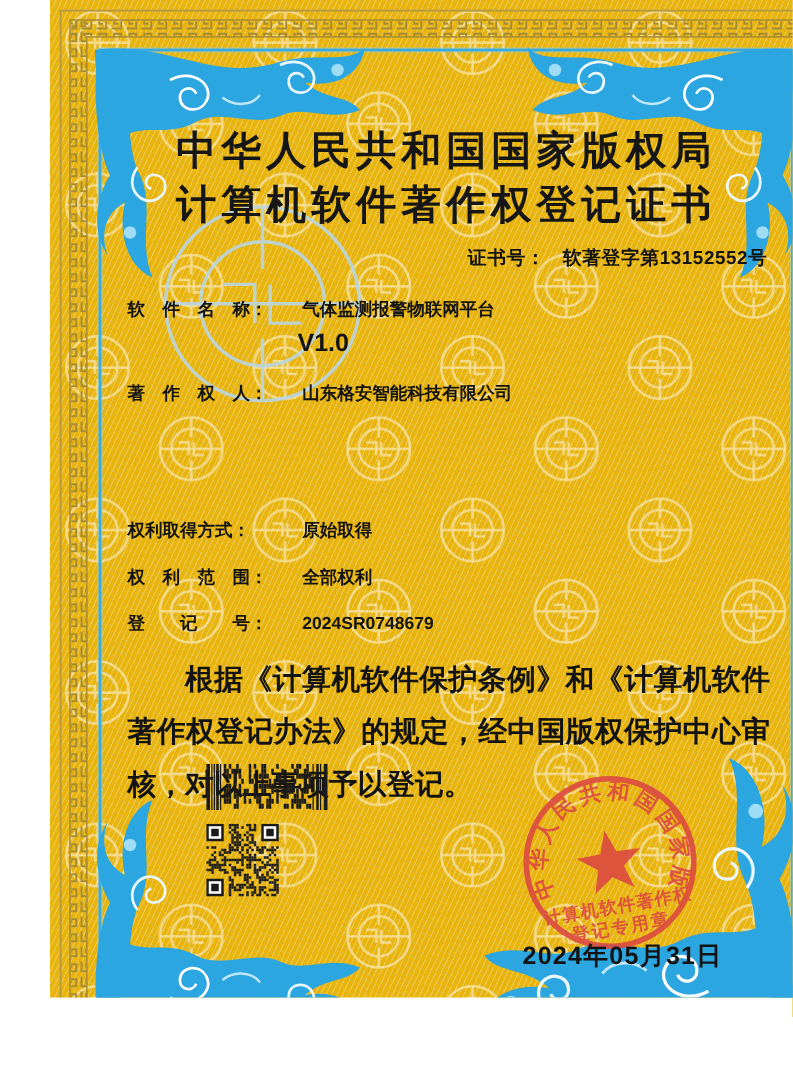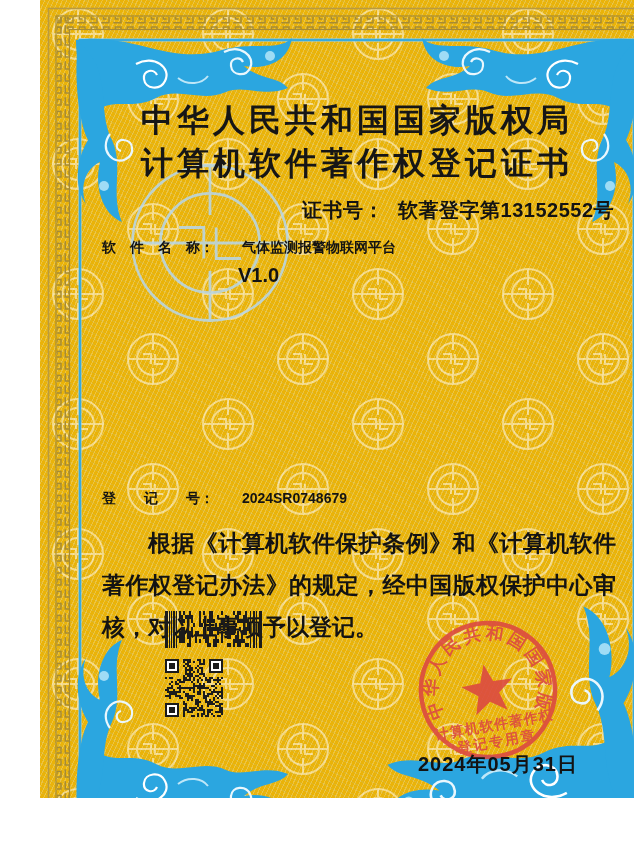--- a/index.html
+++ b/index.html
@@ -15,21 +15,21 @@
       repeating-linear-gradient(115deg, rgba(255,255,255,.22) 0 1px, rgba(255,255,255,0) 1px 4px),
       repeating-linear-gradient(28deg, rgba(150,198,232,.14) 0 1px, rgba(255,255,255,0) 1px 5px);
   }
   .decor{position:absolute;left:0;top:0;}
   .txt{position:absolute;color:#131313;}
   .title{
     left:0;width:634px;text-align:center;
     font-family:"Liberation Serif",serif;font-weight:700;
     font-size:32px;letter-spacing:4px;color:#161616;
   }
-  .cert-no{right:60px;top:197px;font-size:20px;font-weight:700;letter-spacing:.5px;}
+  .cert-no{right:60px;top:197px;font-size:15px;font-weight:700;letter-spacing:.5px;}
   .cert-no .gap{display:inline-block;width:14px;}
   .field-row{left:62px;font-size:14px;font-weight:700;white-space:nowrap;}
   .f-label{display:inline-block;min-width:136px;}
   .f-value{display:inline-block;}
   .value2{left:198px;font-size:20px;font-weight:700;}
   .body-text{
     left:62px;top:522px;width:514px;font-size:23px;font-weight:700;
     line-height:42px;text-indent:2em;text-align:justify;
   }
   .date{left:378px;top:751px;font-size:20px;font-weight:700;letter-spacing:1px;text-align:right;}
@@ -107,22 +107,34 @@
   <div class="txt cert-no">
     <span>证书号：</span><span class="gap"></span><span>软著登字第13152552号</span>
   </div>
 
   <div class="txt field-row" style="top:239px">
     <span class="f-label">软　件　名　称：</span>
     <span class="f-value">气体监测报警物联网平台</span>
   </div>
   <div class="txt value2" style="top:264px">V1.0</div>
 
-
-
+  <div class="txt field-row" style="top:306px">
+    <span class="f-label">著　作　权　人：</span>
+    <span class="f-value">山东格安智能科技有限公司</span>
+  </div>
+
+  <div class="txt field-row" style="top:416px">
+    <span class="f-label">权利取得方式：</span>
+    <span class="f-value">原始取得</span>
+  </div>
+
+  <div class="txt field-row" style="top:453px">
+    <span class="f-label">权　利　范　围：</span>
+    <span class="f-value">全部权利</span>
+  </div>
 
   <div class="txt field-row" style="top:490px">
     <span class="f-label">登　　记　　号：</span>
     <span class="f-value">2024SR0748679</span>
   </div>
 
   <div class="txt body-text">根据《计算机软件保护条例》和《计算机软件著作权登记办法》的规定，经中国版权保护中心审核，对以上事项予以登记。</div>
 
   <svg class="code" style="left:125px;top:611px" width="98" height="37" viewBox="0 0 98 37">
     <g id="barcode-bars">

